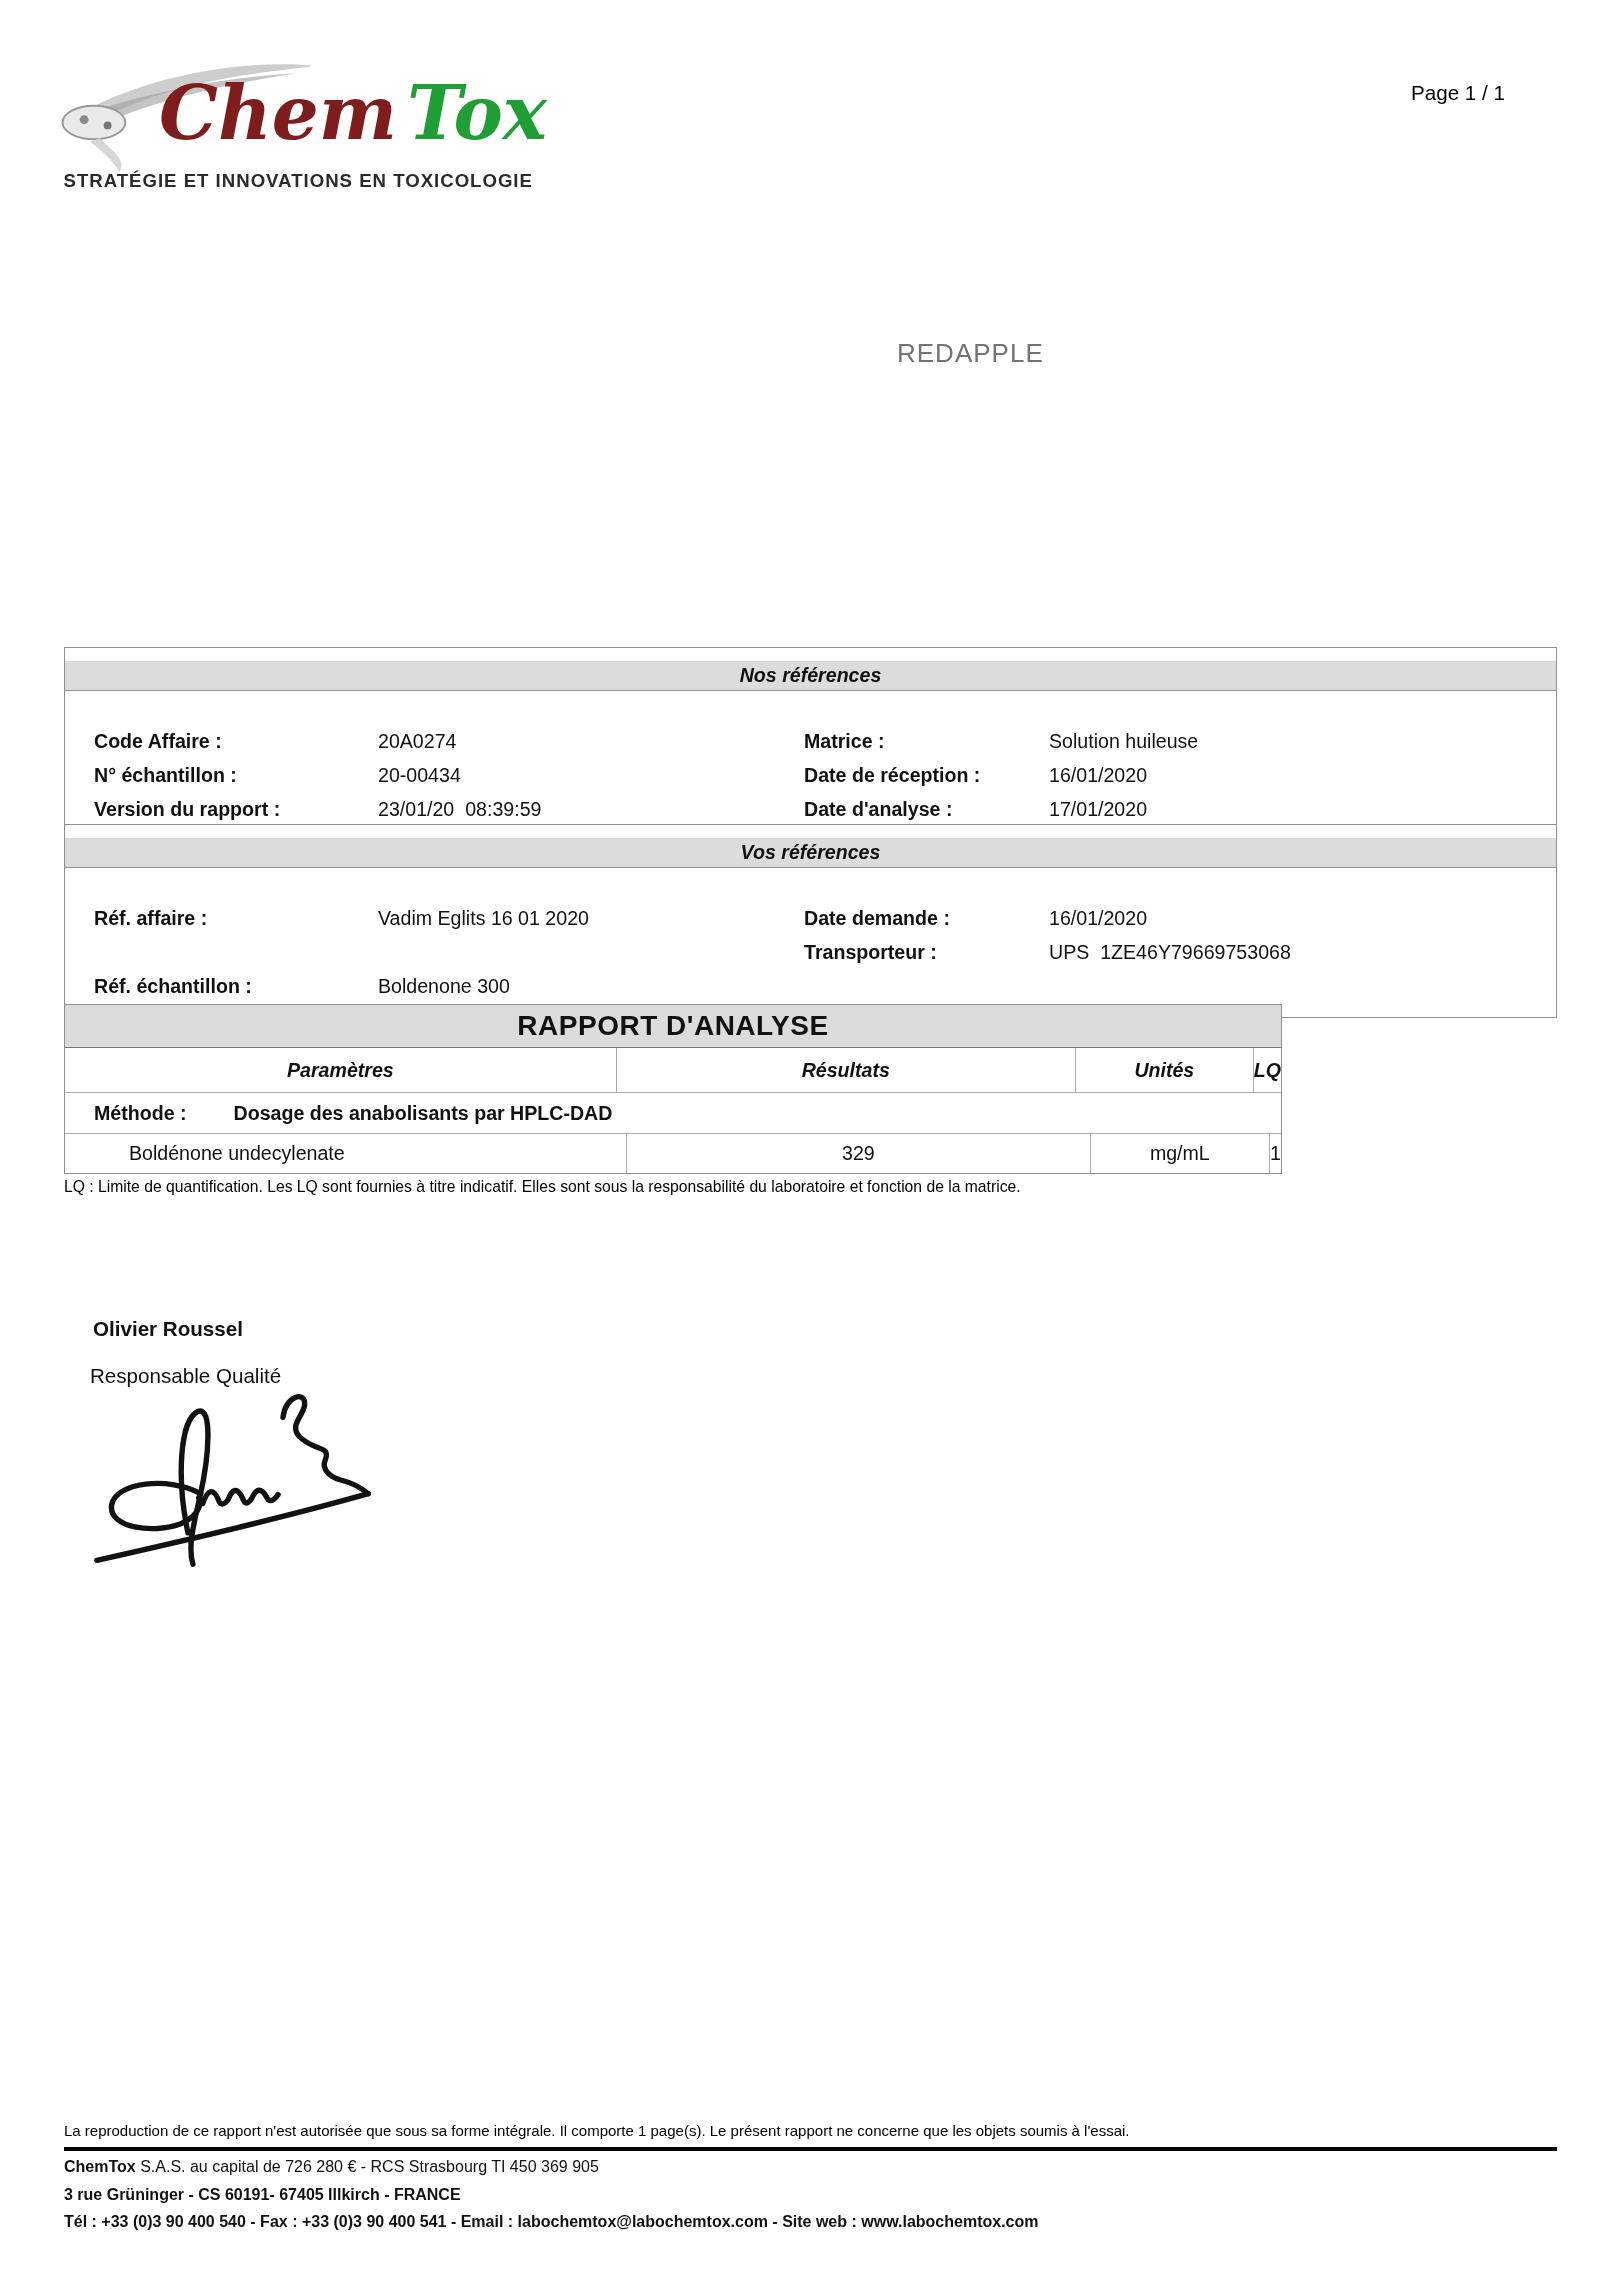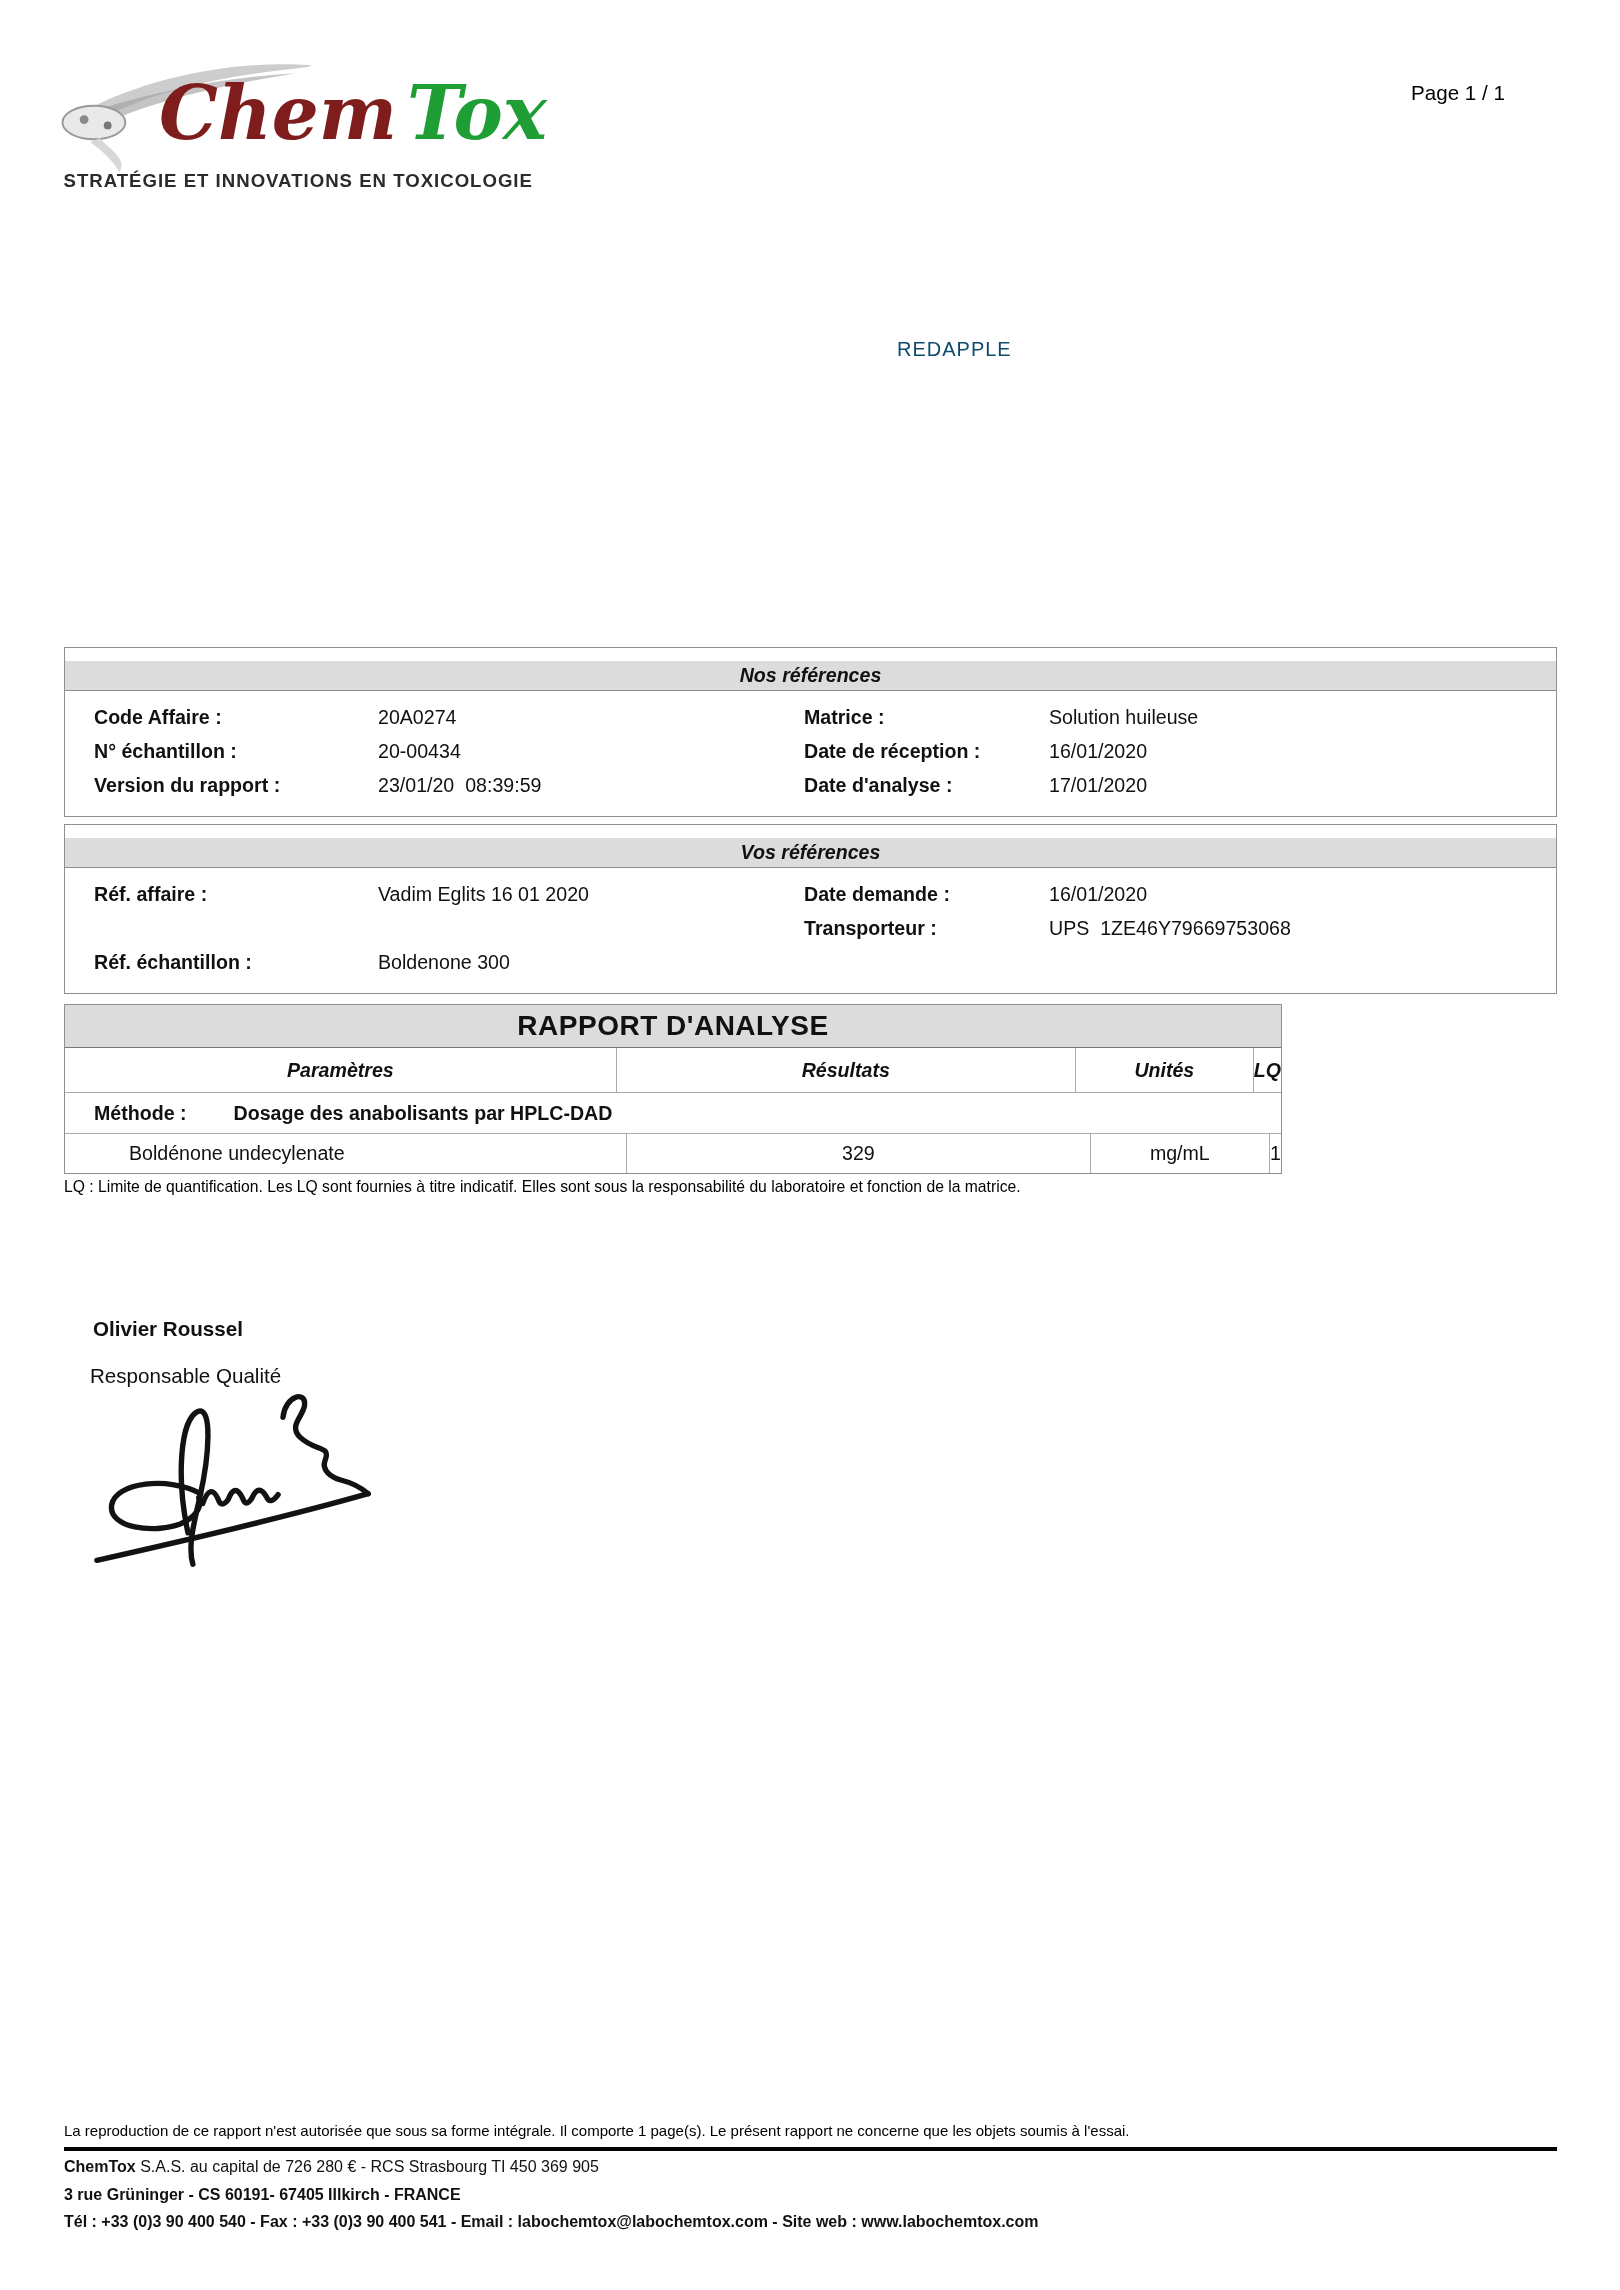--- a/index.html
+++ b/index.html
@@ -32,35 +32,35 @@
     color:#2b2b2b; white-space:nowrap;
   }
 
   
   .page-number {
     position:absolute; left:1411px; top:81px;
     font-size:20.6px; color:#000;
   }
   .client-name {
     position:absolute; left:897px; top:338px;
-    font-size:20px; letter-spacing:1px; color:#0c4a6e;
+    font-size:26px; letter-spacing:1px; color:#737373;
   }
 
   
   .ref-table {
     position:absolute; left:64px; width:1493px;
     border:1px solid #8f8f8f; background:#fff;
   }
   .ref-table .bar {
     height:30px; background:#dcdcdc;
     border-bottom:1px solid #8f8f8f;
     display:flex; align-items:center; justify-content:center;
     font-size:19.6px; font-weight:bold; font-style:italic;margin-top:13px;
   }
-  .ref-body { padding:9.8px 0 13.7px 0; }
+  .ref-body { padding:9.8px 0 13.7px 0;margin-top:24px; }
   .ref-row { display:flex; align-items:center; height:34px; font-size:19.6px; }
   .ref-row .l1 { width:284px; margin-left:29px; font-weight:bold; }
   .ref-row .v1 { width:426px; white-space:pre-wrap; }
   .ref-row .l2 { width:245px; font-weight:bold; }
   .ref-row .v2 { flex:1; white-space:pre-wrap; }
 
   #nos-references { top:647px; }
   #vos-references { top:824px; }
 
   

